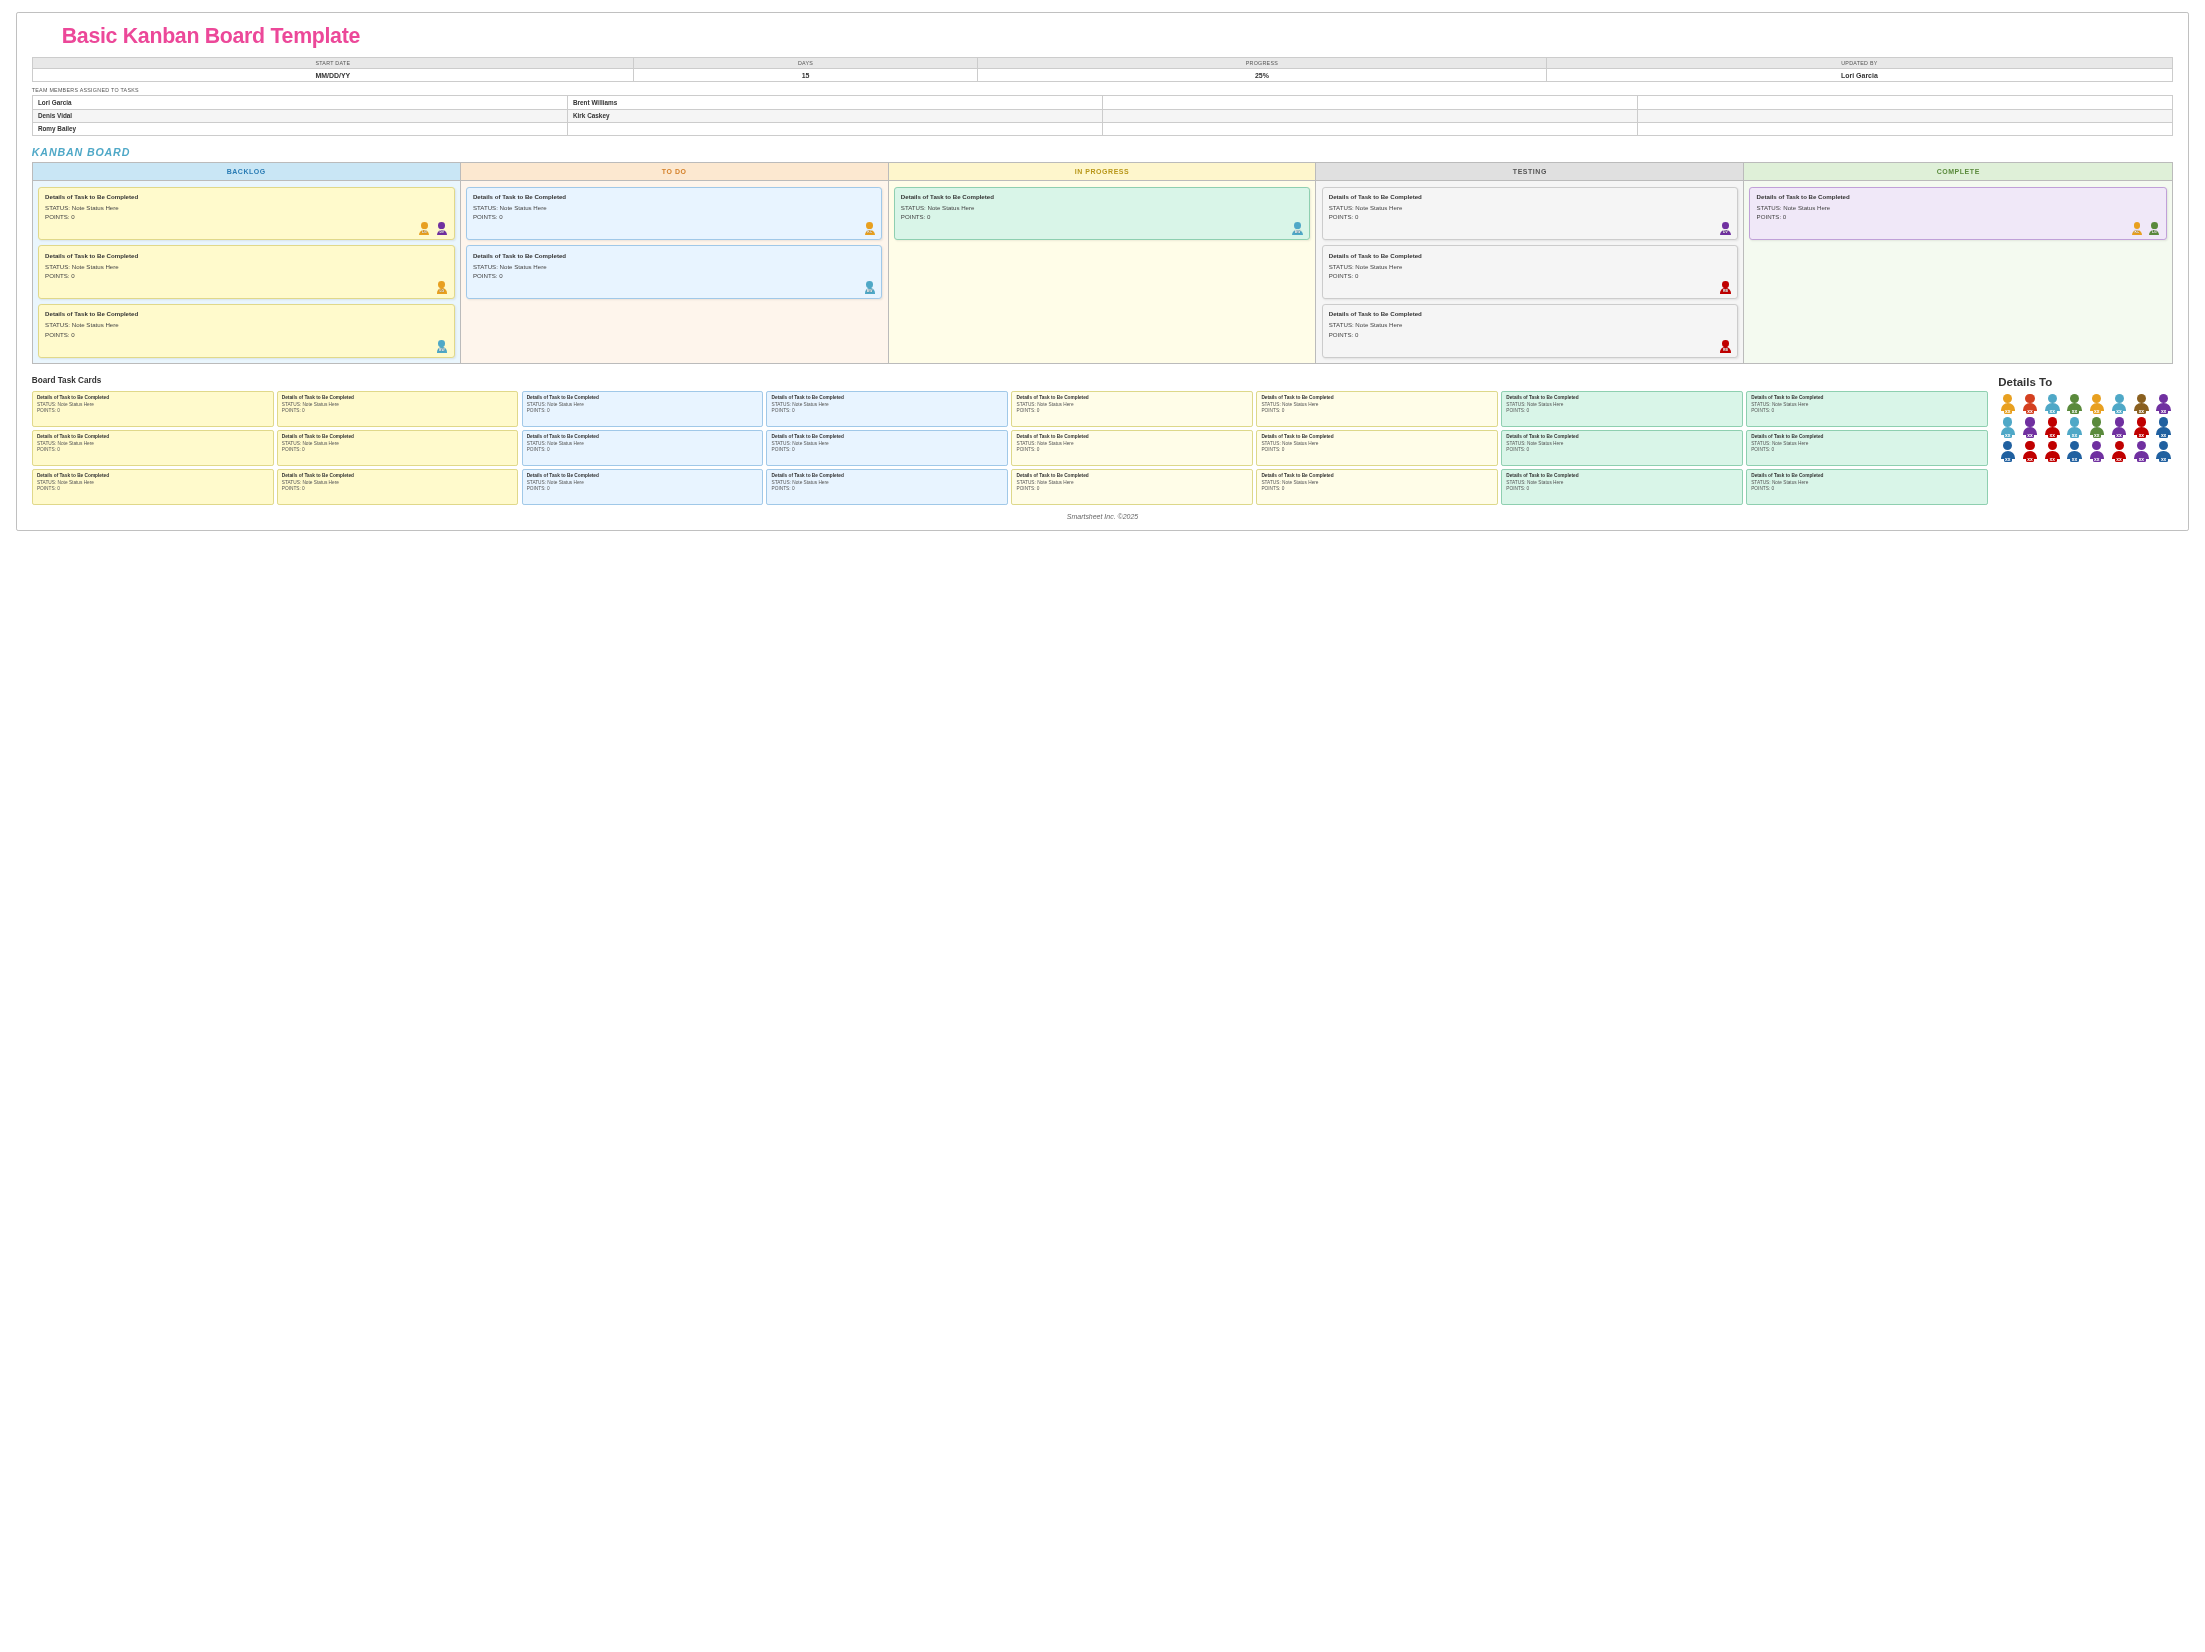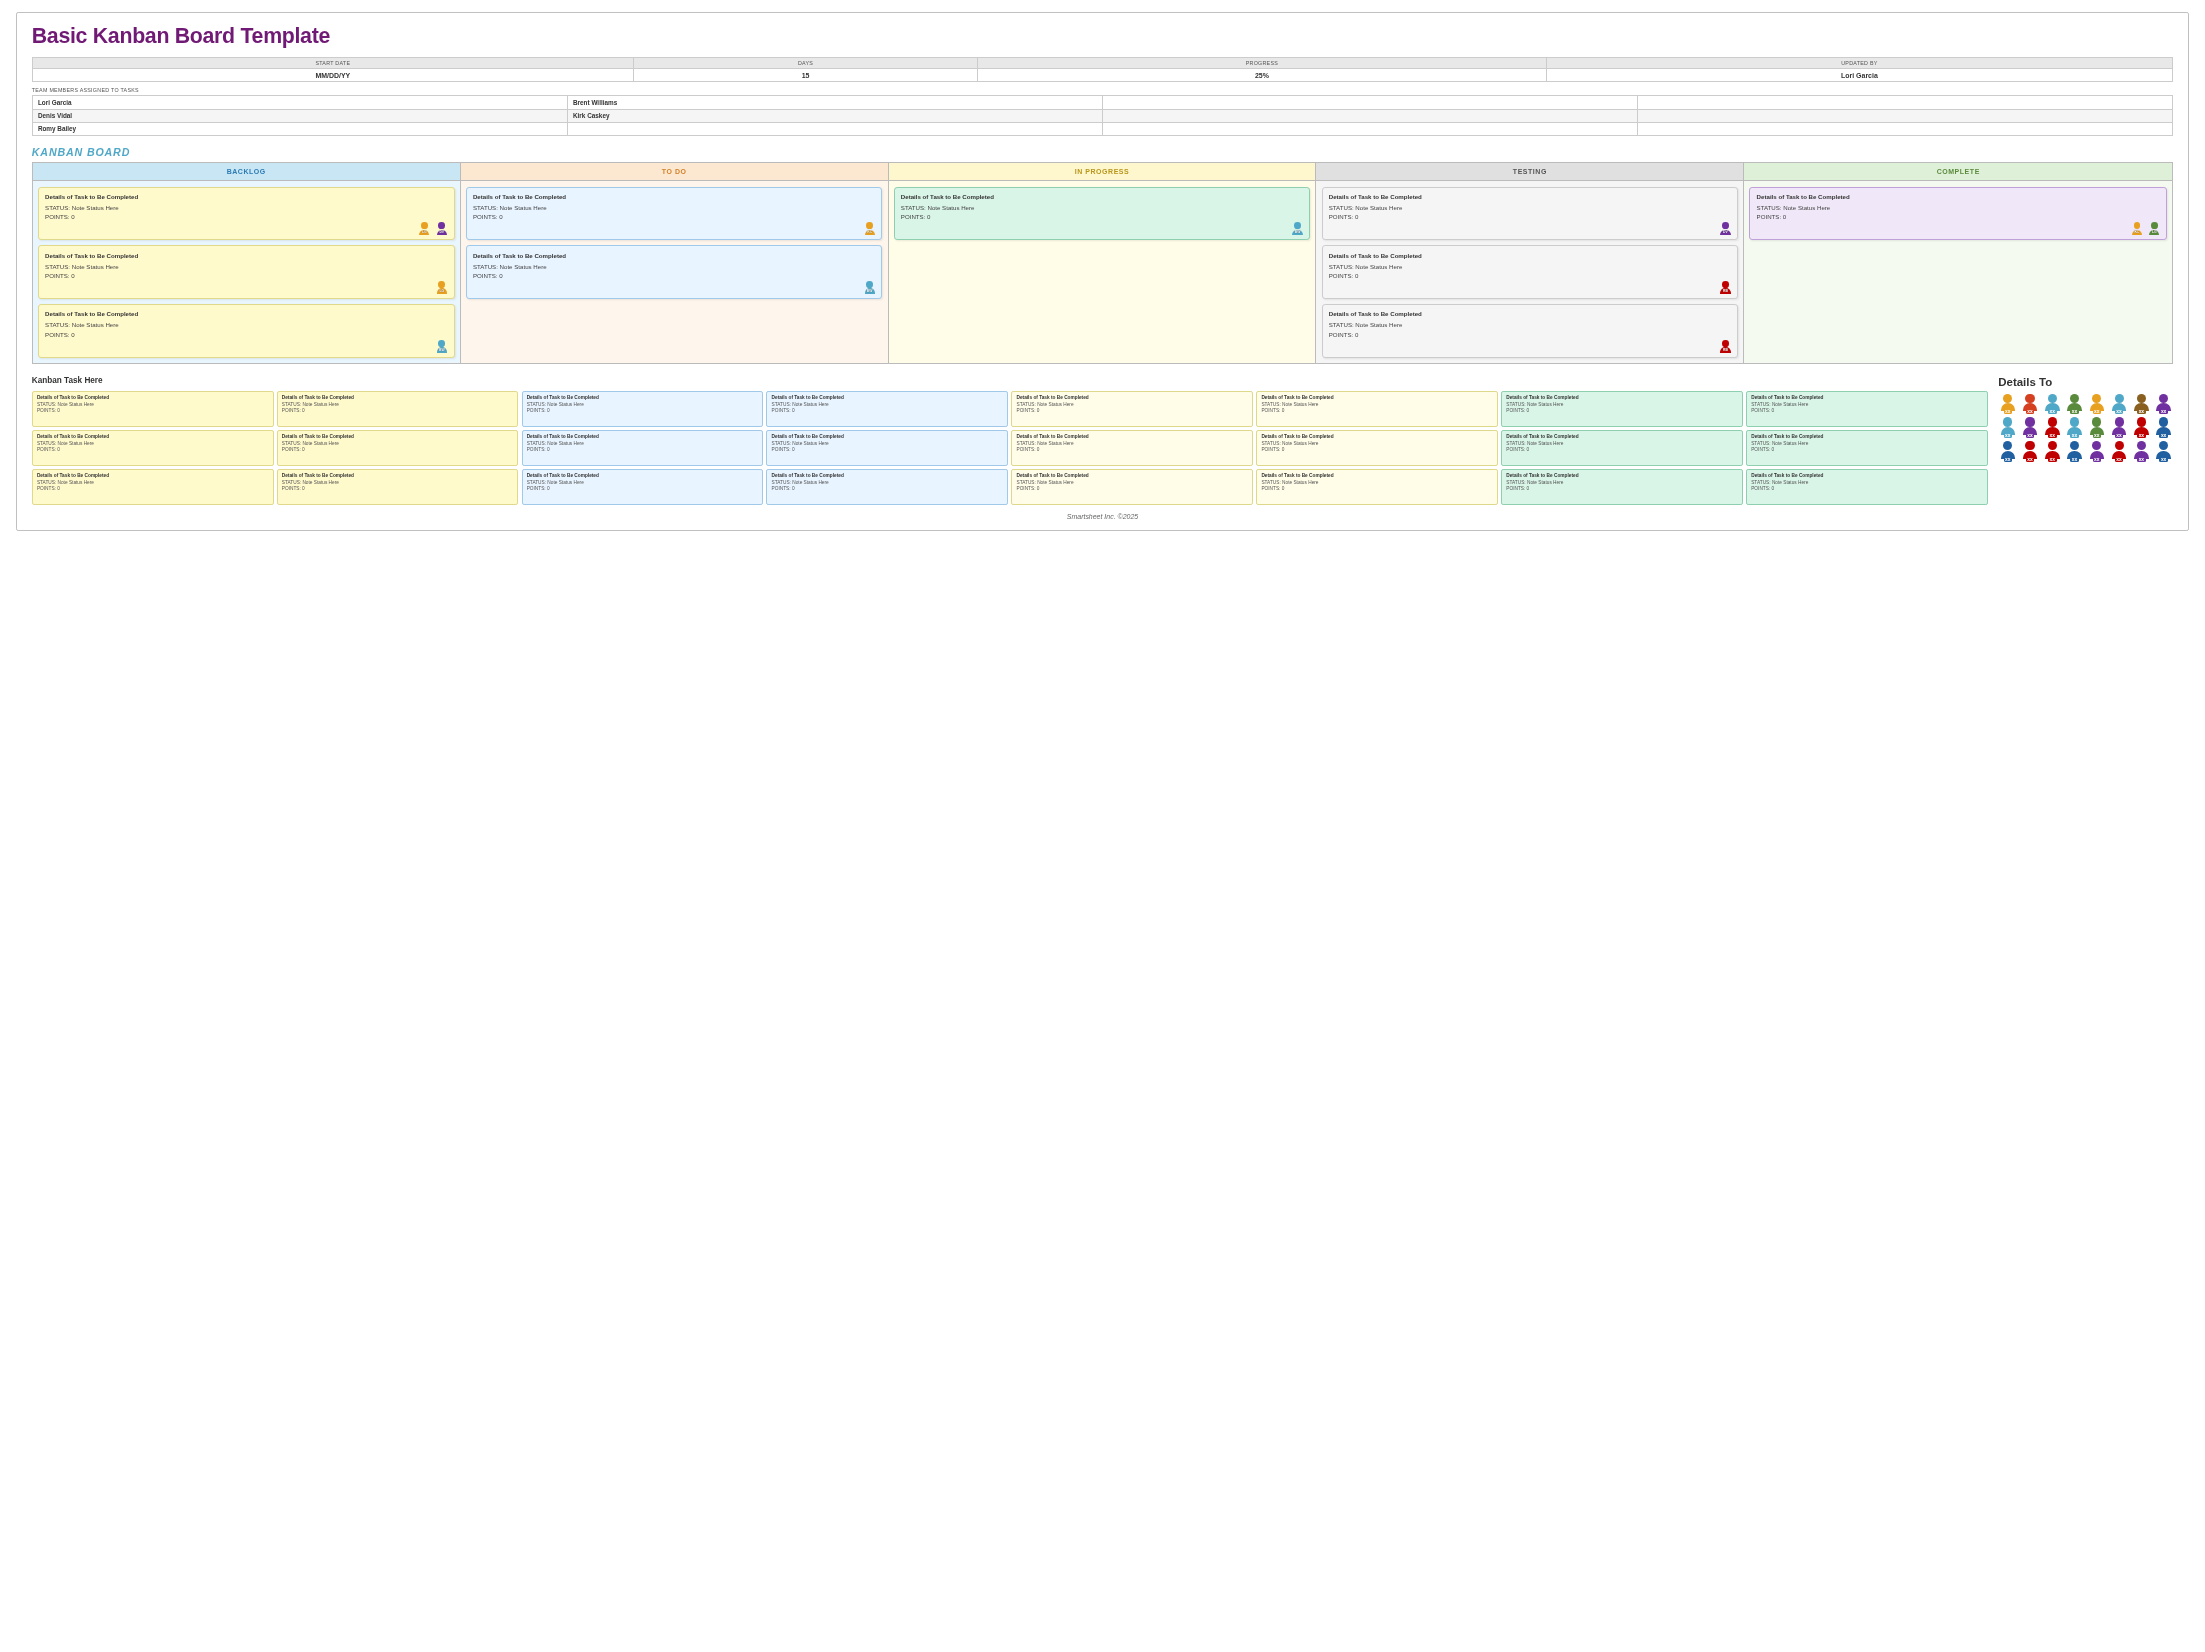--- a/index.html
+++ b/index.html
@@ -8,23 +8,24 @@
       background: #fff;
       padding: 12.3px 16.4px;
       color: #333;
       min-width: 462px;
     }
 
     
     .page-title {
       font-size: 2.6em;
       font-weight: 900;
-      color: #701a75;
+      color: #ec4899;
       margin-bottom: 8.2px;
       letter-spacing: -0.3px;
+      margin-left: 30px;
     }
 
     
     .meta-table {
       width: 100%;
       border-collapse: collapse;
       margin-bottom: 5.1px;
       border: 0.5px solid #ccc;
     }
     .meta-table th {
@@ -435,21 +436,21 @@
               </div>
             </div>
           </div>
         </div>
       </div>
     </div>
 
   <div class="bottom-section">
 
     <div class="task-cards-left">
-      <div class="task-cards-heading">Kanban Task Here</div>
+      <div class="task-cards-heading">Board Task Cards</div>
       <div class="task-cards-grid" id="mini-cards-grid">
           <div class="mini-card mini-card-yellow">
             <div class="mini-card-title">Details of Task to Be Completed</div>
             <div class="mini-card-status">STATUS: Note Status Here</div>
             <div class="mini-card-points">POINTS: 0</div>
           </div>
           <div class="mini-card mini-card-yellow">
             <div class="mini-card-title">Details of Task to Be Completed</div>
             <div class="mini-card-status">STATUS: Note Status Here</div>
             <div class="mini-card-points">POINTS: 0</div>

